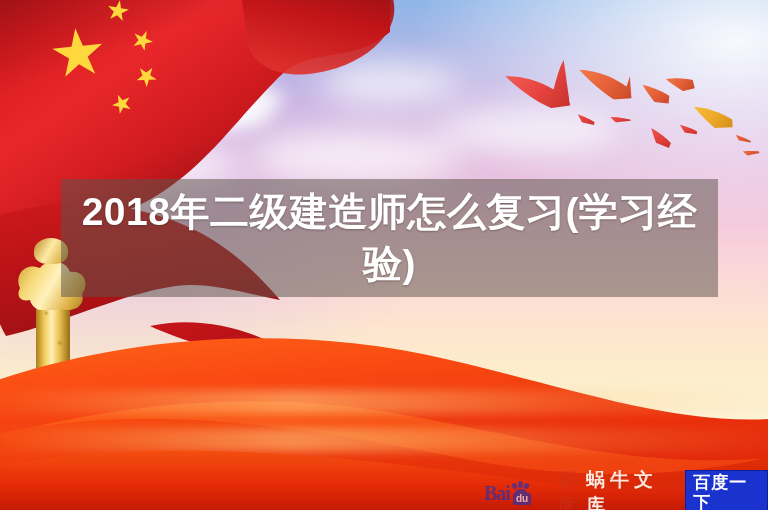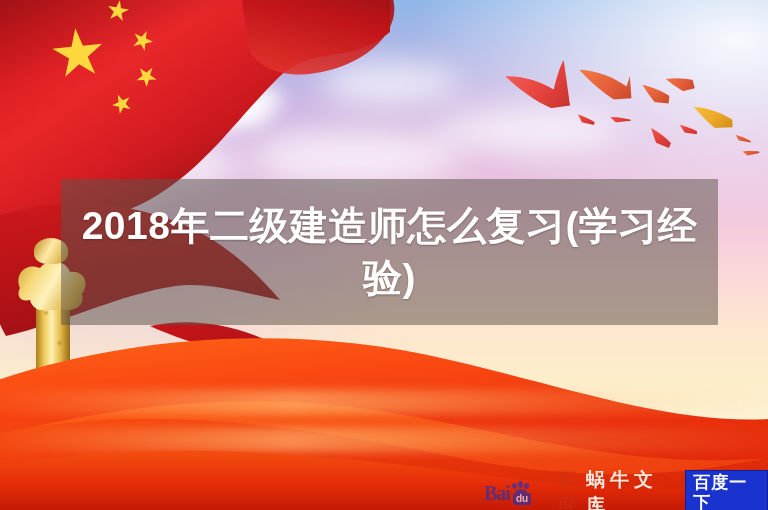--- a/index.html
+++ b/index.html
@@ -126,21 +126,21 @@
   #hillD { bottom:0; height:86px;
     background:linear-gradient(180deg,#ff6a15 0%,#e62c08 70%,#c41a05 100%);
     -webkit-clip-path:path("M0,46 C180,8 380,34 560,58 C660,70 740,66 820,52 L820,86 L0,86 Z");
     clip-path:path("M0,46 C180,8 380,34 560,58 C660,70 740,66 820,52 L820,86 L0,86 Z"); }
   .hill-sheen { position:absolute; left:-20px; width:820px; height:24px;
     background:linear-gradient(90deg, rgba(255,200,120,0) 0%, rgba(255,205,130,.55) 38%, rgba(255,190,110,.2) 72%, rgba(255,190,110,0) 100%);
     filter:blur(5px); }
 
   
   #title-overlay {
-    position:absolute; left:61px; top:179px; width:657px; height:146px;
+    position:absolute; left:61px; top:179px; width:657px; height:118px;
     background:rgba(92,84,74,.52);
     display:flex; align-items:center; justify-content:center;
     padding:0 16px;
   }
   #title-text {
     color:#ffffff;
     font-weight:bold;
     font-size:39px;
     line-height:52px;
     text-align:center;

